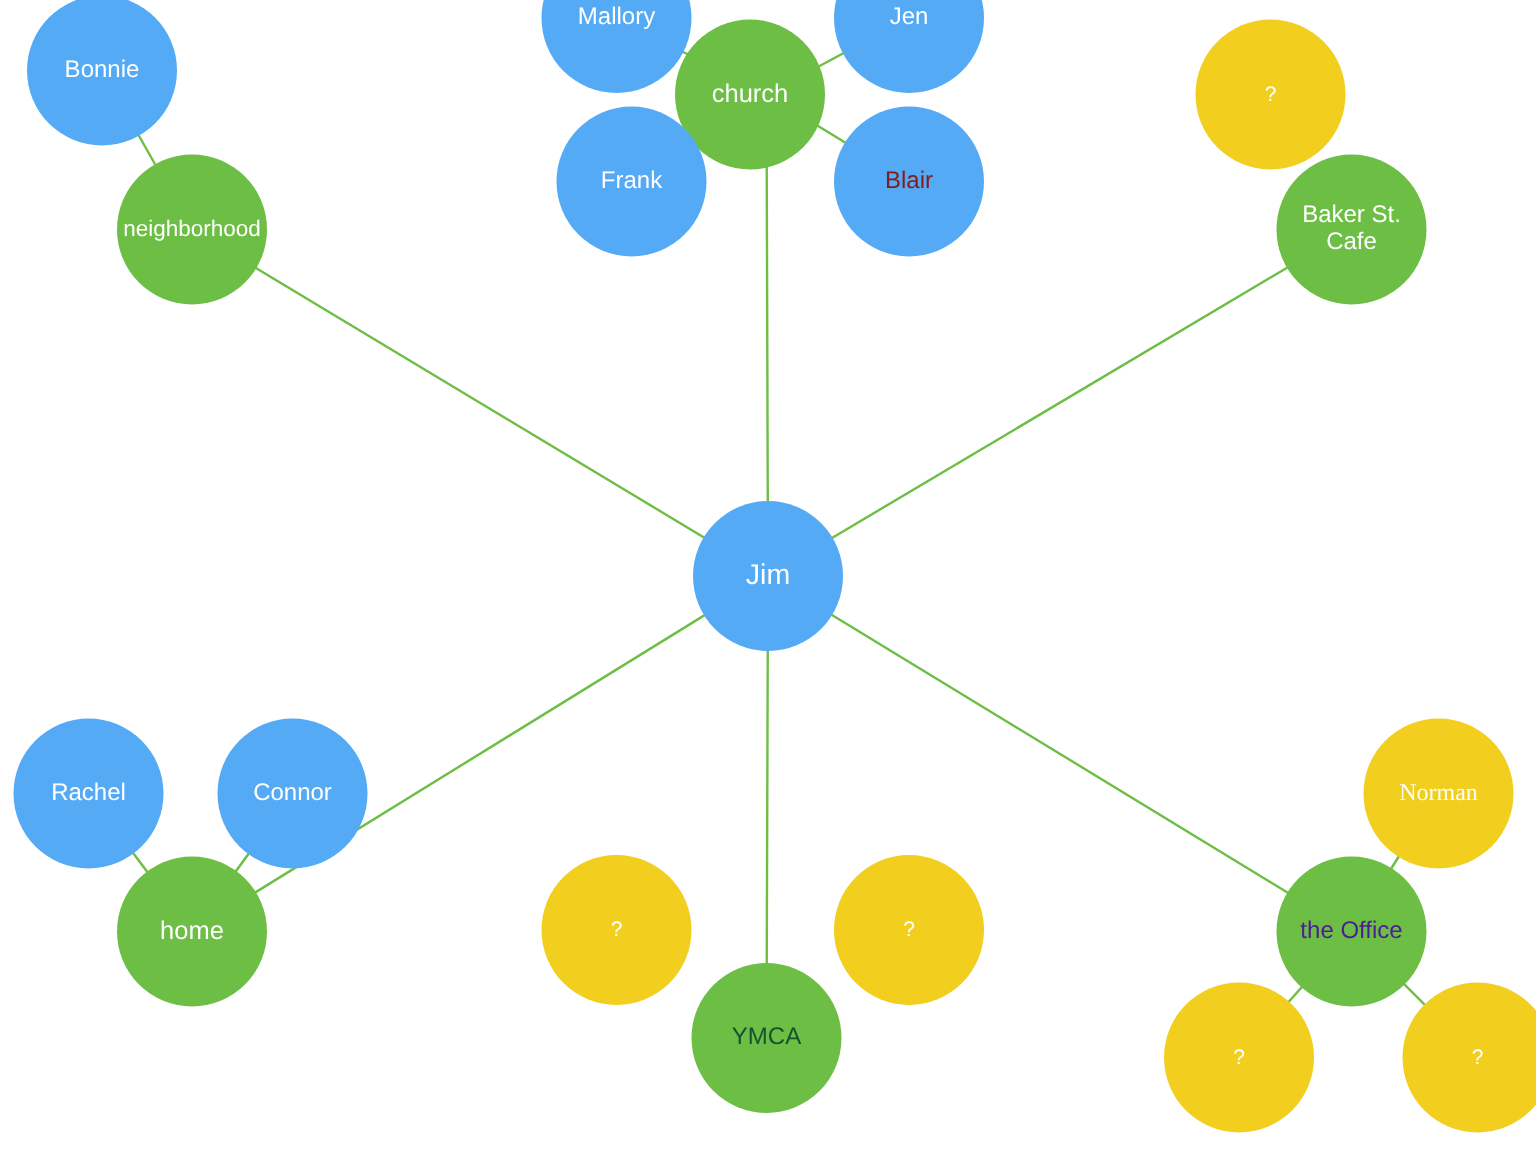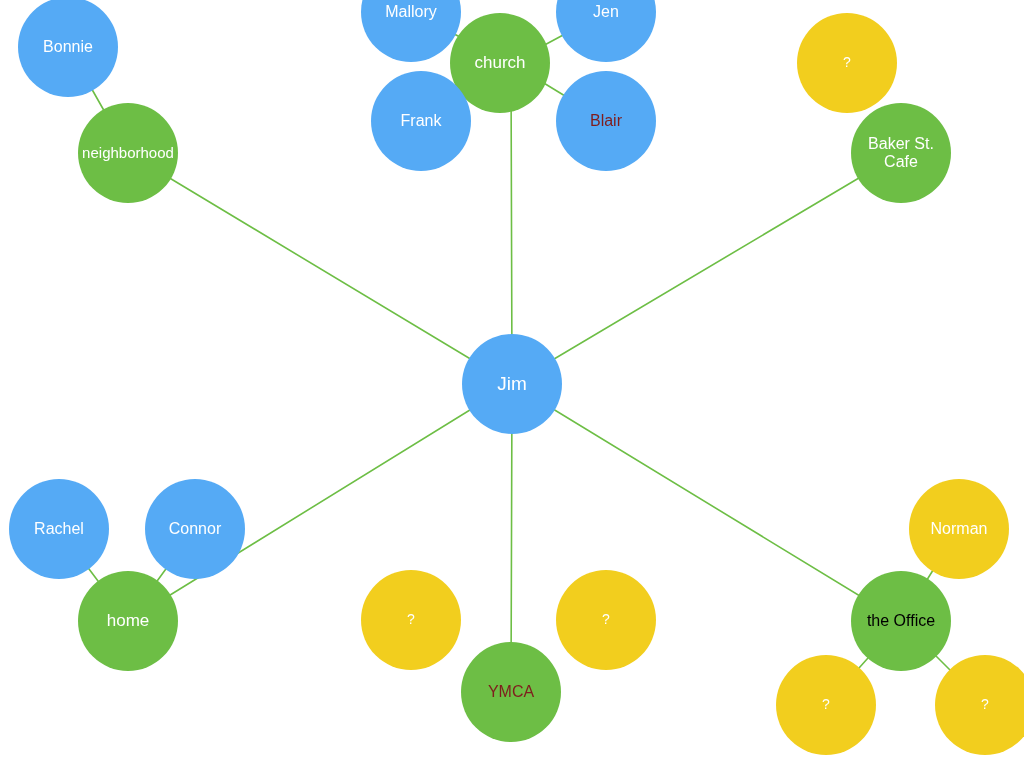--- a/index.html
+++ b/index.html
@@ -103,36 +103,36 @@
       <div class="node" style="left: 462px; top: 334px; width: 100px; height: 100px; background: rgb(85, 170, 245);">
         <span class="node-label" style="font-size: 19px; color: rgb(255, 255, 255); width: 94px;">Jim</span>
       </div>
       <div class="node" style="left: 9px; top: 479px; width: 100px; height: 100px; background: rgb(85, 170, 245);">
         <span class="node-label" style="font-size: 16px; color: rgb(255, 255, 255); width: 94px;">Rachel</span>
       </div>
       <div class="node" style="left: 145px; top: 479px; width: 100px; height: 100px; background: rgb(85, 170, 245);">
         <span class="node-label" style="font-size: 16px; color: rgb(255, 255, 255); width: 94px;">Connor</span>
       </div>
       <div class="node" style="left: 909px; top: 479px; width: 100px; height: 100px; background: rgb(242, 206, 30);">
-        <span class="node-label" style="font-size: 16px; color: rgb(255, 255, 255); width: 94px;">Norman</span>
+        <span class="node-label" style="font-size: 16px; color: rgb(255, 255, 255); width: 94px; font-family: Liberation Serif, serif;">Norman</span>
       </div>
       <div class="node" style="left: 78px; top: 571px; width: 100px; height: 100px; background: rgb(109, 190, 69);">
         <span class="node-label" style="font-size: 17px; color: rgb(255, 255, 255); width: 94px;">home</span>
       </div>
       <div class="node" style="left: 361px; top: 570px; width: 100px; height: 100px; background: rgb(242, 206, 30);">
         <span class="node-label" style="font-size: 14px; color: rgb(255, 255, 255); width: 94px;">?</span>
       </div>
       <div class="node" style="left: 556px; top: 570px; width: 100px; height: 100px; background: rgb(242, 206, 30);">
         <span class="node-label" style="font-size: 14px; color: rgb(255, 255, 255); width: 94px;">?</span>
       </div>
       <div class="node" style="left: 851px; top: 571px; width: 100px; height: 100px; background: rgb(109, 190, 69);">
-        <span class="node-label wrap" style="font-size: 16px; color: #000000; width: 94px;">the Office</span>
+        <span class="node-label wrap" style="font-size: 16px; color: #4c1d95; width: 94px;">the Office</span>
       </div>
       <div class="node" style="left: 461px; top: 642px; width: 100px; height: 100px; background: rgb(109, 190, 69);">
-        <span class="node-label" style="font-size: 16px; color: #7f1d1d; width: 94px;">YMCA</span>
+        <span class="node-label" style="font-size: 16px; color: #14532d; width: 94px;">YMCA</span>
       </div>
       <div class="node" style="left: 776px; top: 655px; width: 100px; height: 100px; background: rgb(242, 206, 30);">
         <span class="node-label" style="font-size: 14px; color: rgb(255, 255, 255); width: 94px;">?</span>
       </div>
       <div class="node" style="left: 935px; top: 655px; width: 100px; height: 100px; background: rgb(242, 206, 30);">
         <span class="node-label" style="font-size: 14px; color: rgb(255, 255, 255); width: 94px;">?</span>
       </div>
     </div>
 </div>
 

